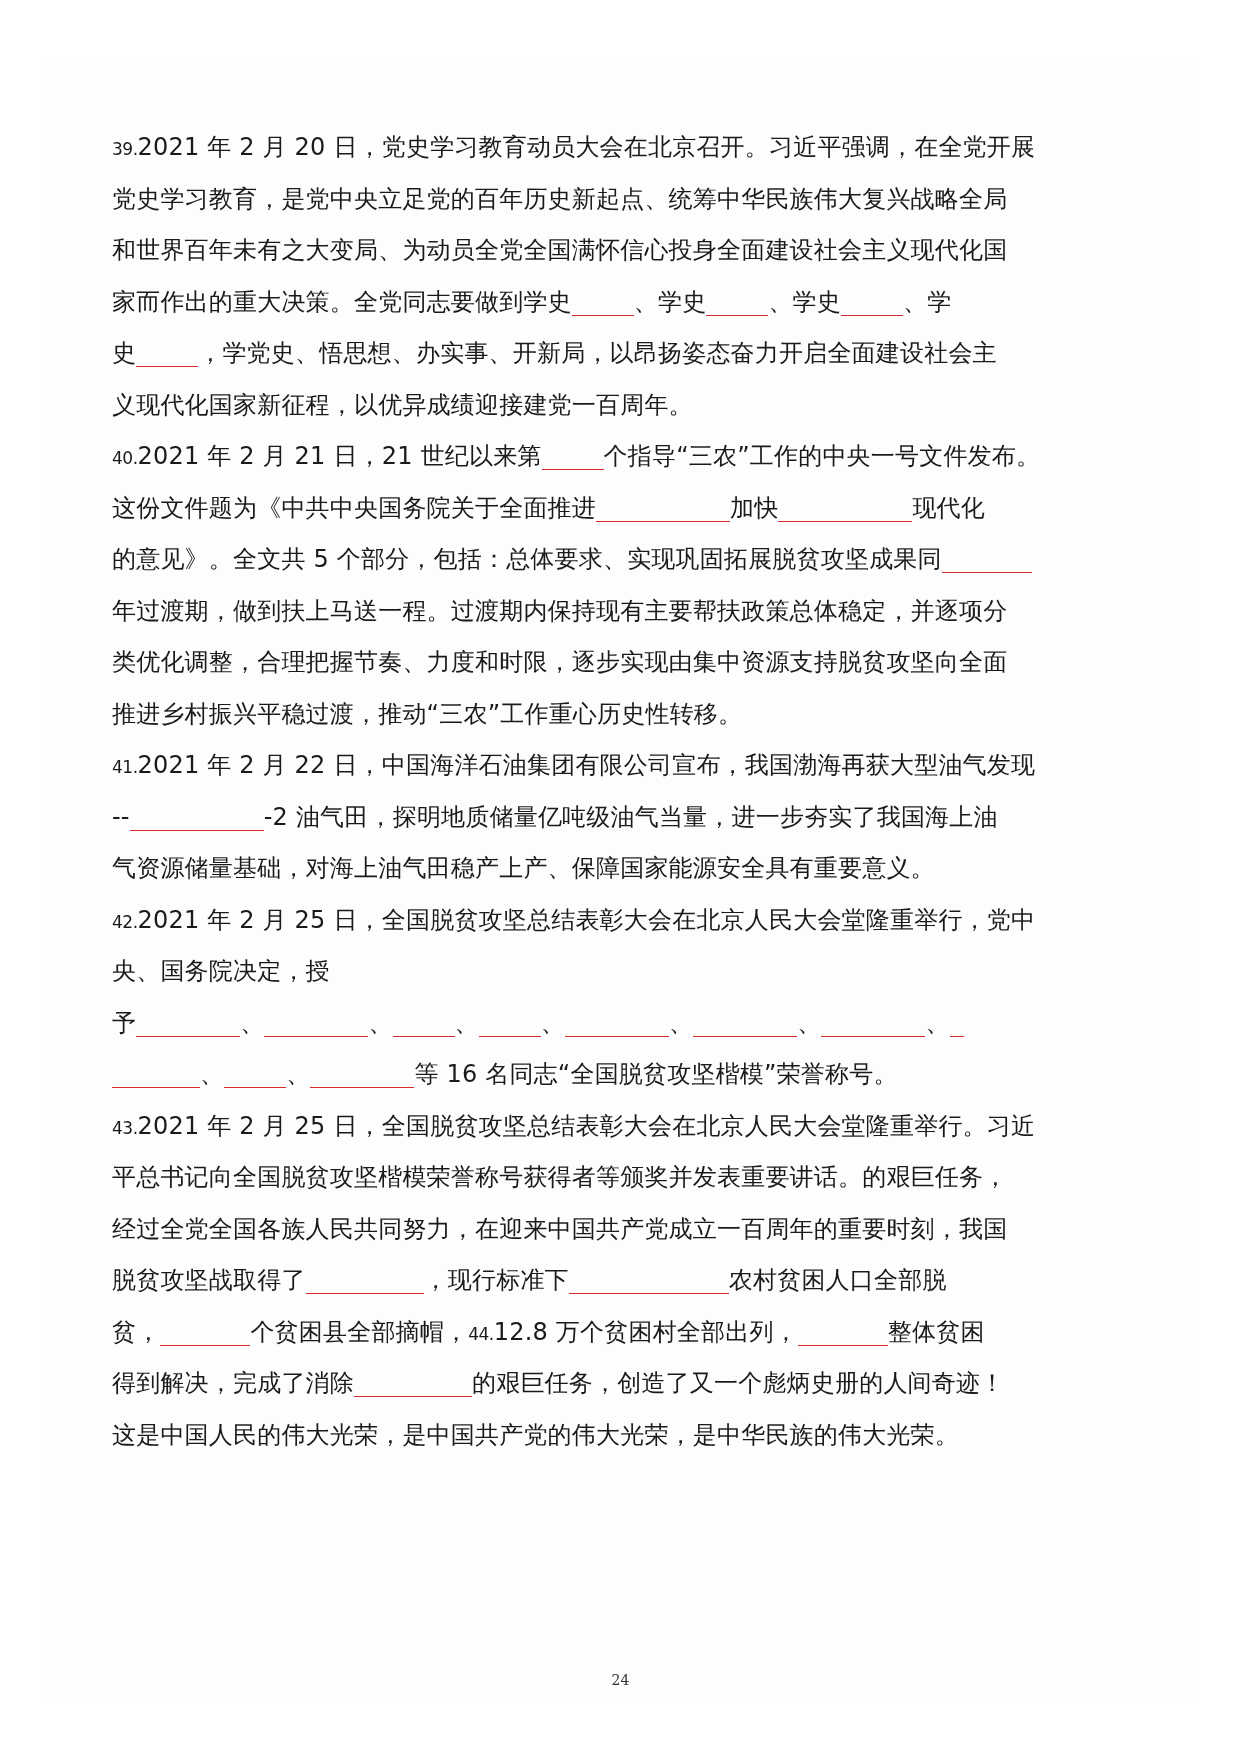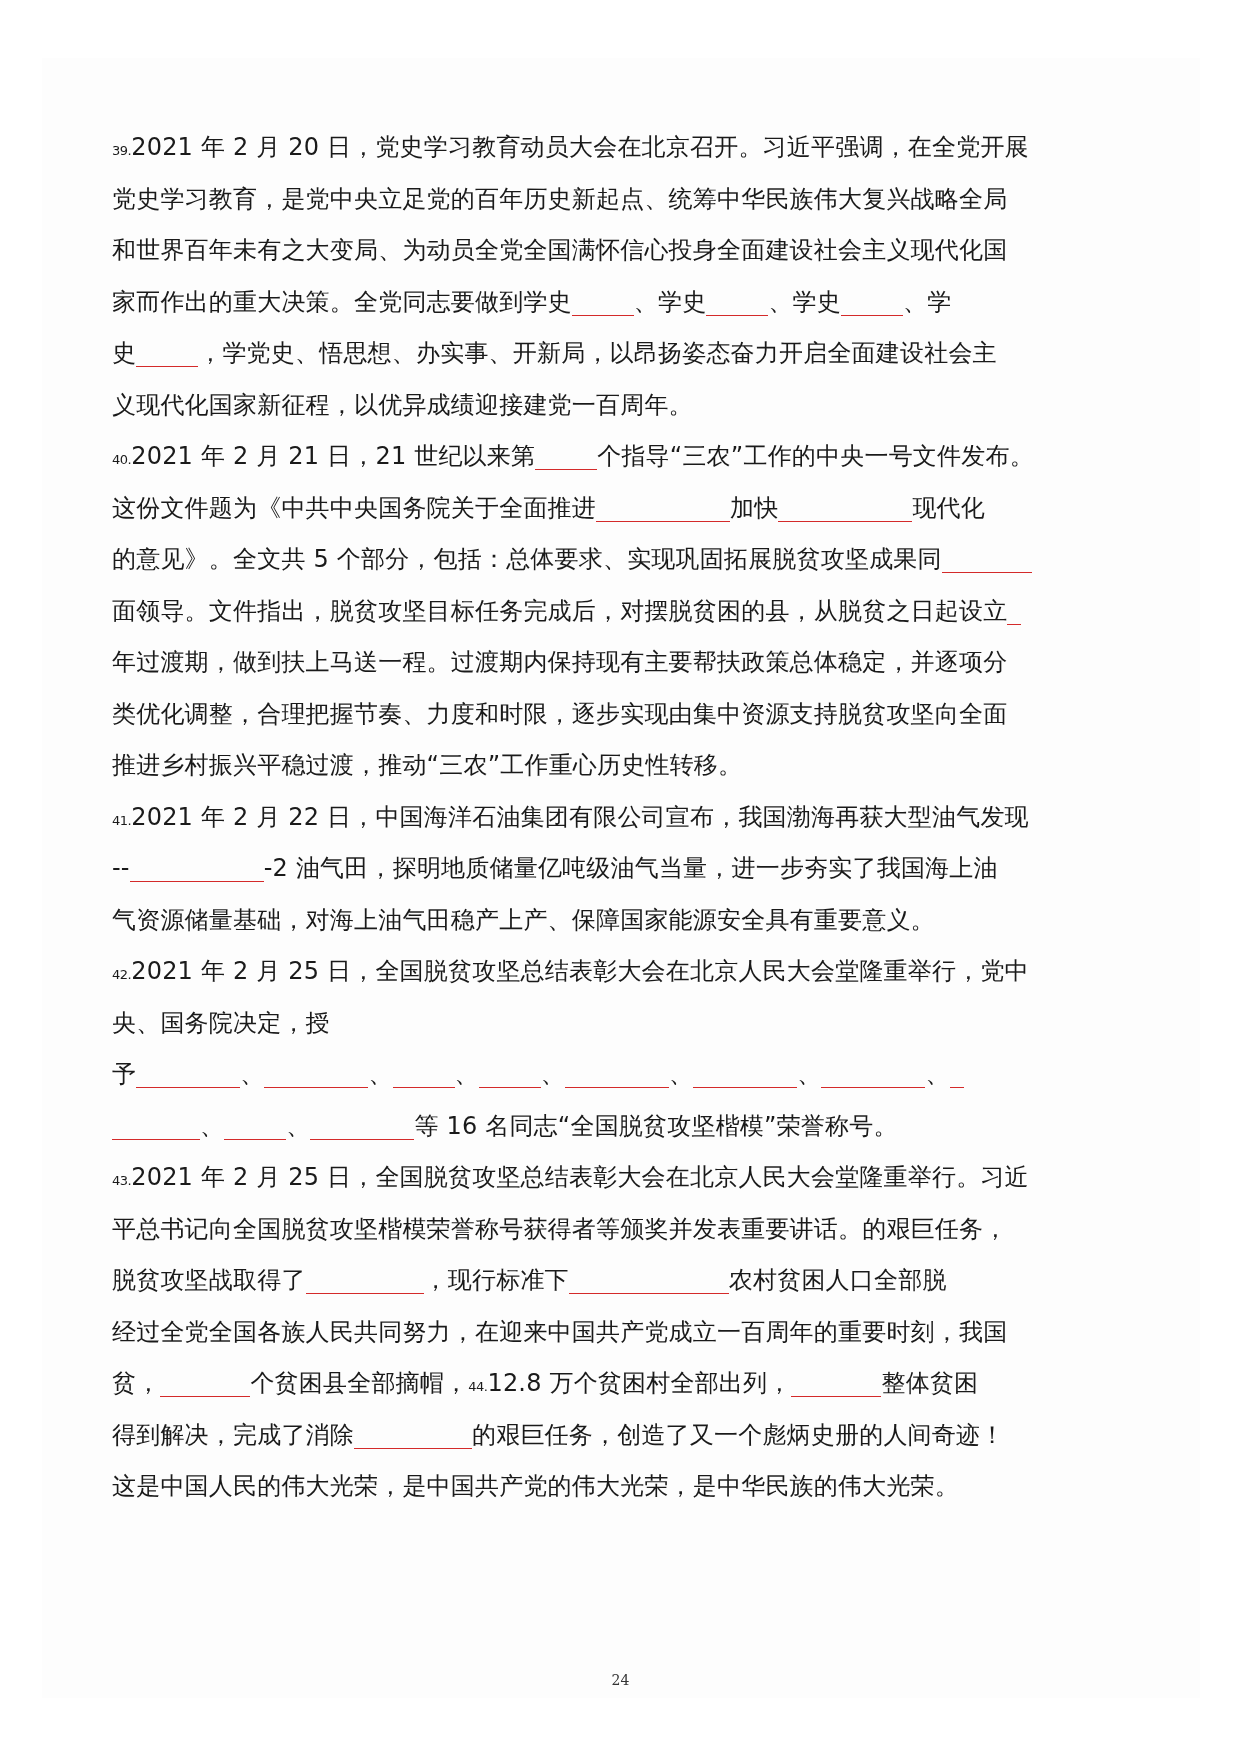--- a/index.html
+++ b/index.html
@@ -30,21 +30,21 @@
     width: 912px;
   }
   .line {
     height: 51.5px;
     line-height: 51.5px;
     font-size: 24px;
     white-space: nowrap;
     letter-spacing: 0.2px;
   }
   .qnum {
-    font-size: 13px;
+    font-size: 17px;
     letter-spacing: -0.5px;
   }
   .blank {
     display: inline-block;
     border-bottom: 1.5px solid #d42a2a;
     height: 30px;
     vertical-align: baseline;
     margin-bottom: -6px;
   }
   .blank.b-xs { width: 14px; }
@@ -79,21 +79,20 @@
     <div class="line"><span>和世界百年未有之大变局、为动员全党全国满怀信心投身全面建设社会主义现代化国</span></div>
     <div class="line"><span>家而作出的重大决策。全党同志要做到学史</span><span class="blank b-s" style="border-bottom-color: rgb(212, 42, 42);"></span><span>、学史</span><span class="blank b-s" style="border-bottom-color: rgb(212, 42, 42);"></span><span>、学史</span><span class="blank b-s" style="border-bottom-color: rgb(212, 42, 42);"></span><span>、学</span></div>
     <div class="line"><span>史</span><span class="blank b-s" style="border-bottom-color: rgb(212, 42, 42);"></span><span>，学党史、悟思想、办实事、开新局，以昂扬姿态奋力开启全面建设社会主</span></div>
     <div class="line"><span>义现代化国家新征程，以优异成绩迎接建党一百周年。</span></div>
   </div>
 
   <div>
     <div class="line"><span class="qnum">40.</span><span>2021 年 2 月 21 日，21 世纪以来第</span><span class="blank b-s" style="border-bottom-color: rgb(212, 42, 42);"></span><span>个指导“三农”工作的中央一号文件发布。</span></div>
     <div class="line"><span>这份文件题为《中共中央国务院关于全面推进</span><span class="blank b-xl" style="border-bottom-color: rgb(212, 42, 42);"></span><span>加快</span><span class="blank b-xl" style="border-bottom-color: rgb(212, 42, 42);"></span><span>现代化</span></div>
     <div class="line"><span>的意见》。全文共 5 个部分，包括：总体要求、实现巩固拓展脱贫攻坚成果同</span><span class="blank b-ml" style="border-bottom-color: rgb(212, 42, 42);"></span></div>
-    <div class="line"><span>面领导。文件指出，脱贫攻坚目标任务完成后，对摆脱贫困的县，从脱贫之日起设立</span><span class="blank b-xs" style="border-bottom-color: rgb(212, 42, 42);"></span></div>
     <div class="line"><span>年过渡期，做到扶上马送一程。过渡期内保持现有主要帮扶政策总体稳定，并逐项分</span></div>
     <div class="line"><span>类优化调整，合理把握节奏、力度和时限，逐步实现由集中资源支持脱贫攻坚向全面</span></div>
     <div class="line"><span>推进乡村振兴平稳过渡，推动“三农”工作重心历史性转移。</span></div>
   </div>
 
   <div>
     <div class="line"><span class="qnum">41.</span><span>2021 年 2 月 22 日，中国海洋石油集团有限公司宣布，我国渤海再获大型油气发现</span></div>
     <div class="line"><span>--</span><span class="blank b-xl" style="border-bottom-color: rgb(212, 42, 42);"></span><span>-2 油气田，探明地质储量亿吨级油气当量，进一步夯实了我国海上油</span></div>
     <div class="line"><span>气资源储量基础，对海上油气田稳产上产、保障国家能源安全具有重要意义。</span></div>
   </div>
@@ -101,22 +100,22 @@
   <div>
     <div class="line"><span class="qnum">42.</span><span>2021 年 2 月 25 日，全国脱贫攻坚总结表彰大会在北京人民大会堂隆重举行，党中</span></div>
     <div class="line"><span>央、国务院决定，授</span></div>
     <div class="line"><span>予</span><span class="blank b-100" style="border-bottom-color: rgb(212, 42, 42);"></span><span>、</span><span class="blank b-100" style="border-bottom-color: rgb(212, 42, 42);"></span><span>、</span><span class="blank b-s" style="border-bottom-color: rgb(212, 42, 42);"></span><span>、</span><span class="blank b-s" style="border-bottom-color: rgb(212, 42, 42);"></span><span>、</span><span class="blank b-100" style="border-bottom-color: rgb(212, 42, 42);"></span><span>、</span><span class="blank b-100" style="border-bottom-color: rgb(212, 42, 42);"></span><span>、</span><span class="blank b-100" style="border-bottom-color: rgb(212, 42, 42);"></span><span>、</span><span class="blank b-xs" style="border-bottom-color: rgb(212, 42, 42);"></span></div>
     <div class="line"><span class="blank b-88" style="border-bottom-color: rgb(212, 42, 42);"></span><span>、</span><span class="blank b-s" style="border-bottom-color: rgb(212, 42, 42);"></span><span>、</span><span class="blank b-100" style="border-bottom-color: rgb(212, 42, 42);"></span><span>等 16 名同志“全国脱贫攻坚楷模”荣誉称号。</span></div>
   </div>
 
   <div>
     <div class="line"><span class="qnum">43.</span><span>2021 年 2 月 25 日，全国脱贫攻坚总结表彰大会在北京人民大会堂隆重举行。习近</span></div>
     <div class="line"><span>平总书记向全国脱贫攻坚楷模荣誉称号获得者等颁奖并发表重要讲话。的艰巨任务，</span></div>
+    <div class="line"><span>经过全党全国各族人民共同努力，在迎来中国共产党成立一百周年的重要时刻，我国</span></div>
     <div class="line"><span>脱贫攻坚战取得了</span><span class="blank b-l" style="border-bottom-color: rgb(212, 42, 42);"></span><span>，现行标准下</span><span class="blank b-xxl" style="border-bottom-color: rgb(212, 42, 42);"></span><span>农村贫困人口全部脱</span></div>
-    <div class="line"><span>经过全党全国各族人民共同努力，在迎来中国共产党成立一百周年的重要时刻，我国</span></div>
     <div class="line"><span>贫，</span><span class="blank b-ml" style="border-bottom-color: rgb(212, 42, 42);"></span><span>个贫困县全部摘帽，</span><span class="qnum">44.</span><span>12.8 万个贫困村全部出列，</span><span class="blank b-ml" style="border-bottom-color: rgb(212, 42, 42);"></span><span>整体贫困</span></div>
     <div class="line"><span>得到解决，完成了消除</span><span class="blank b-l" style="border-bottom-color: rgb(212, 42, 42);"></span><span>的艰巨任务，创造了又一个彪炳史册的人间奇迹！</span></div>
     <div class="line"><span>这是中国人民的伟大光荣，是中国共产党的伟大光荣，是中华民族的伟大光荣。</span></div>
   </div>
 
 </div>
 
 <div class="page-number">24</div>
 
 </body></html>

